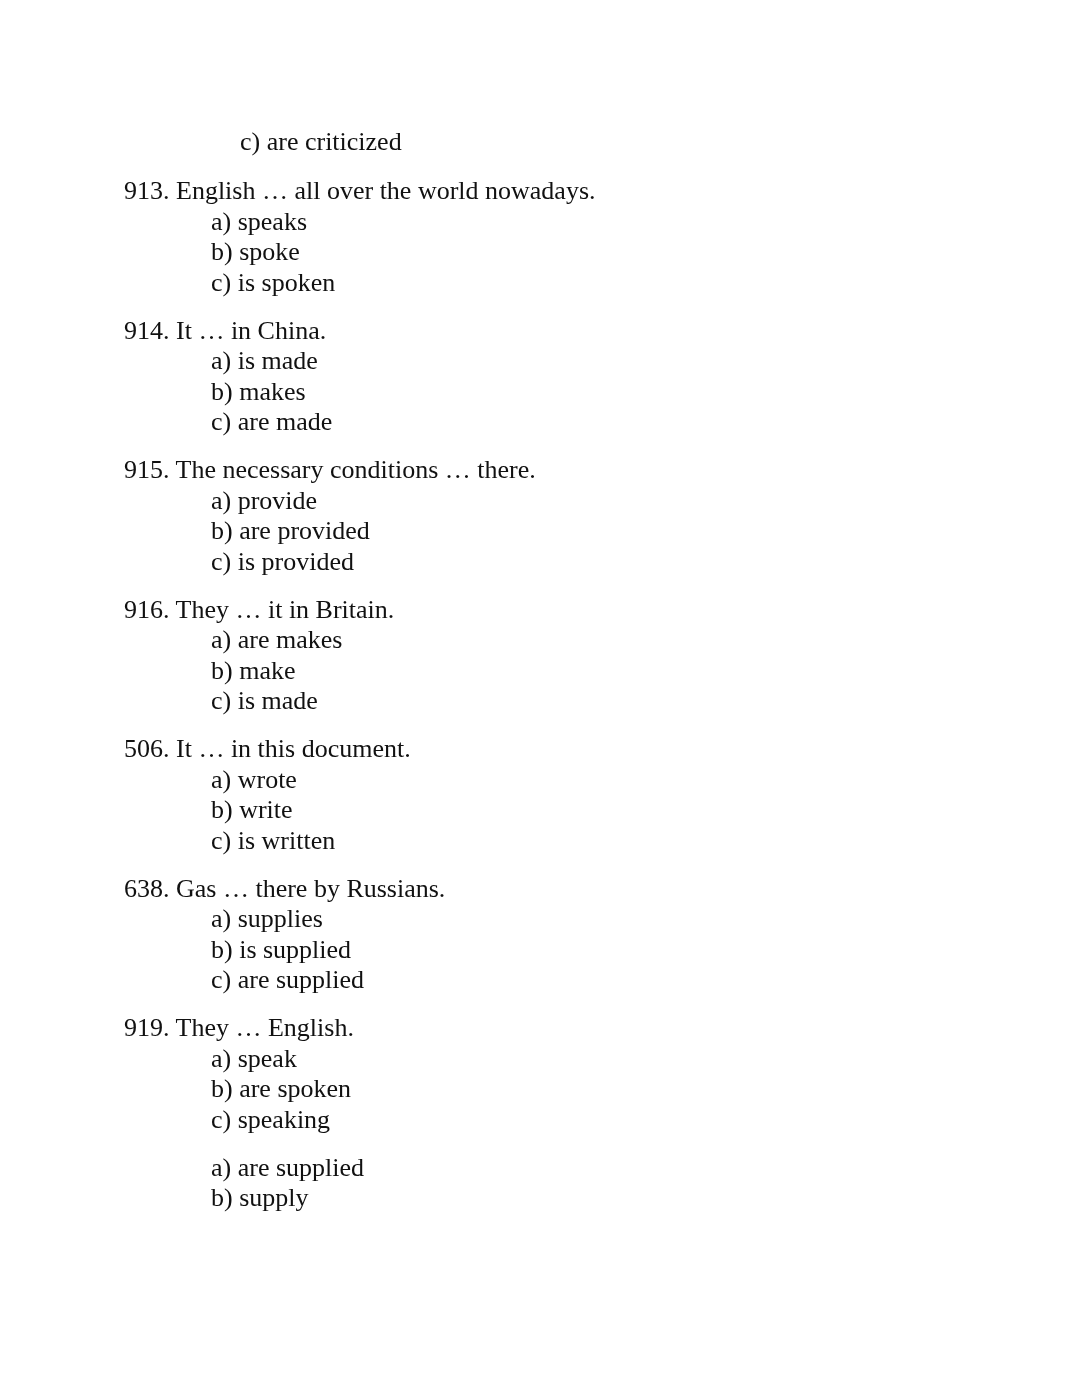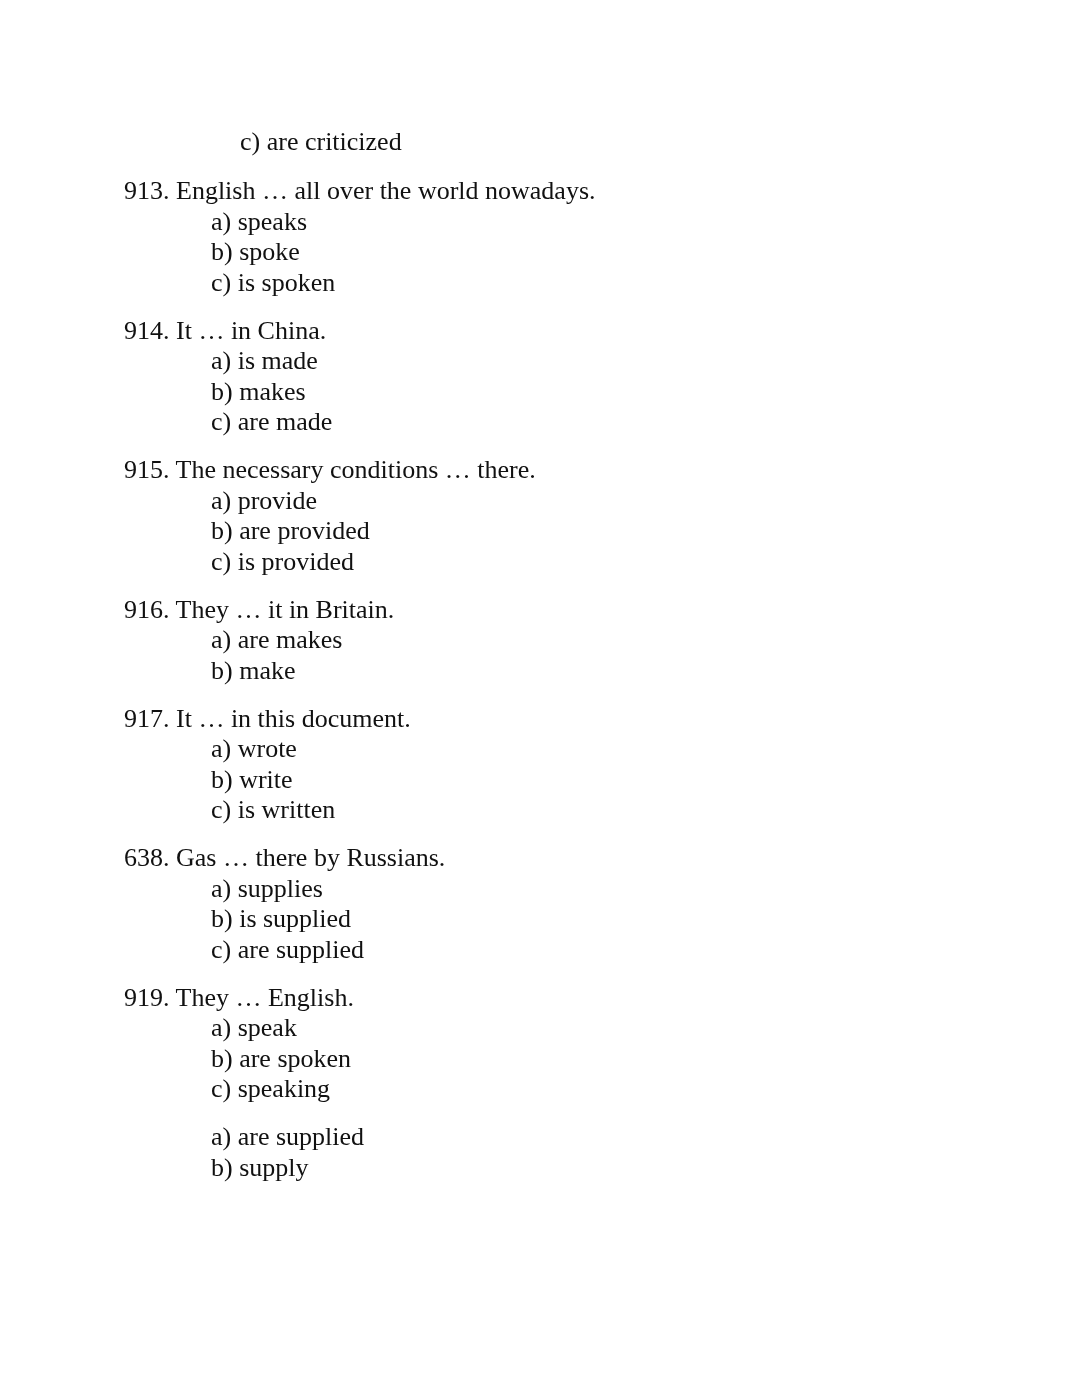--- a/index.html
+++ b/index.html
@@ -89,25 +89,26 @@
         <li class="option">b) are provided</li>
         <li class="option">c) is provided</li>
       </ul>
     </div>
 
     <div class="question">
       <div class="q-text"><span>916.</span> <span>They … it in Britain.</span></div>
       <ul class="options">
         <li class="option">a) are makes</li>
         <li class="option">b) make</li>
+        <li class="option">c) is made</li>
       </ul>
     </div>
 
     <div class="question">
-      <div class="q-text"><span>917.</span> <span>It … in this document.</span></div>
+      <div class="q-text"><span>506.</span> <span>It … in this document.</span></div>
       <ul class="options">
         <li class="option">a) wrote</li>
         <li class="option">b) write</li>
         <li class="option">c) is written</li>
       </ul>
     </div>
 
     <div class="question">
       <div class="q-text"><span>638.</span> <span>Gas … there by Russians.</span></div>
       <ul class="options">

